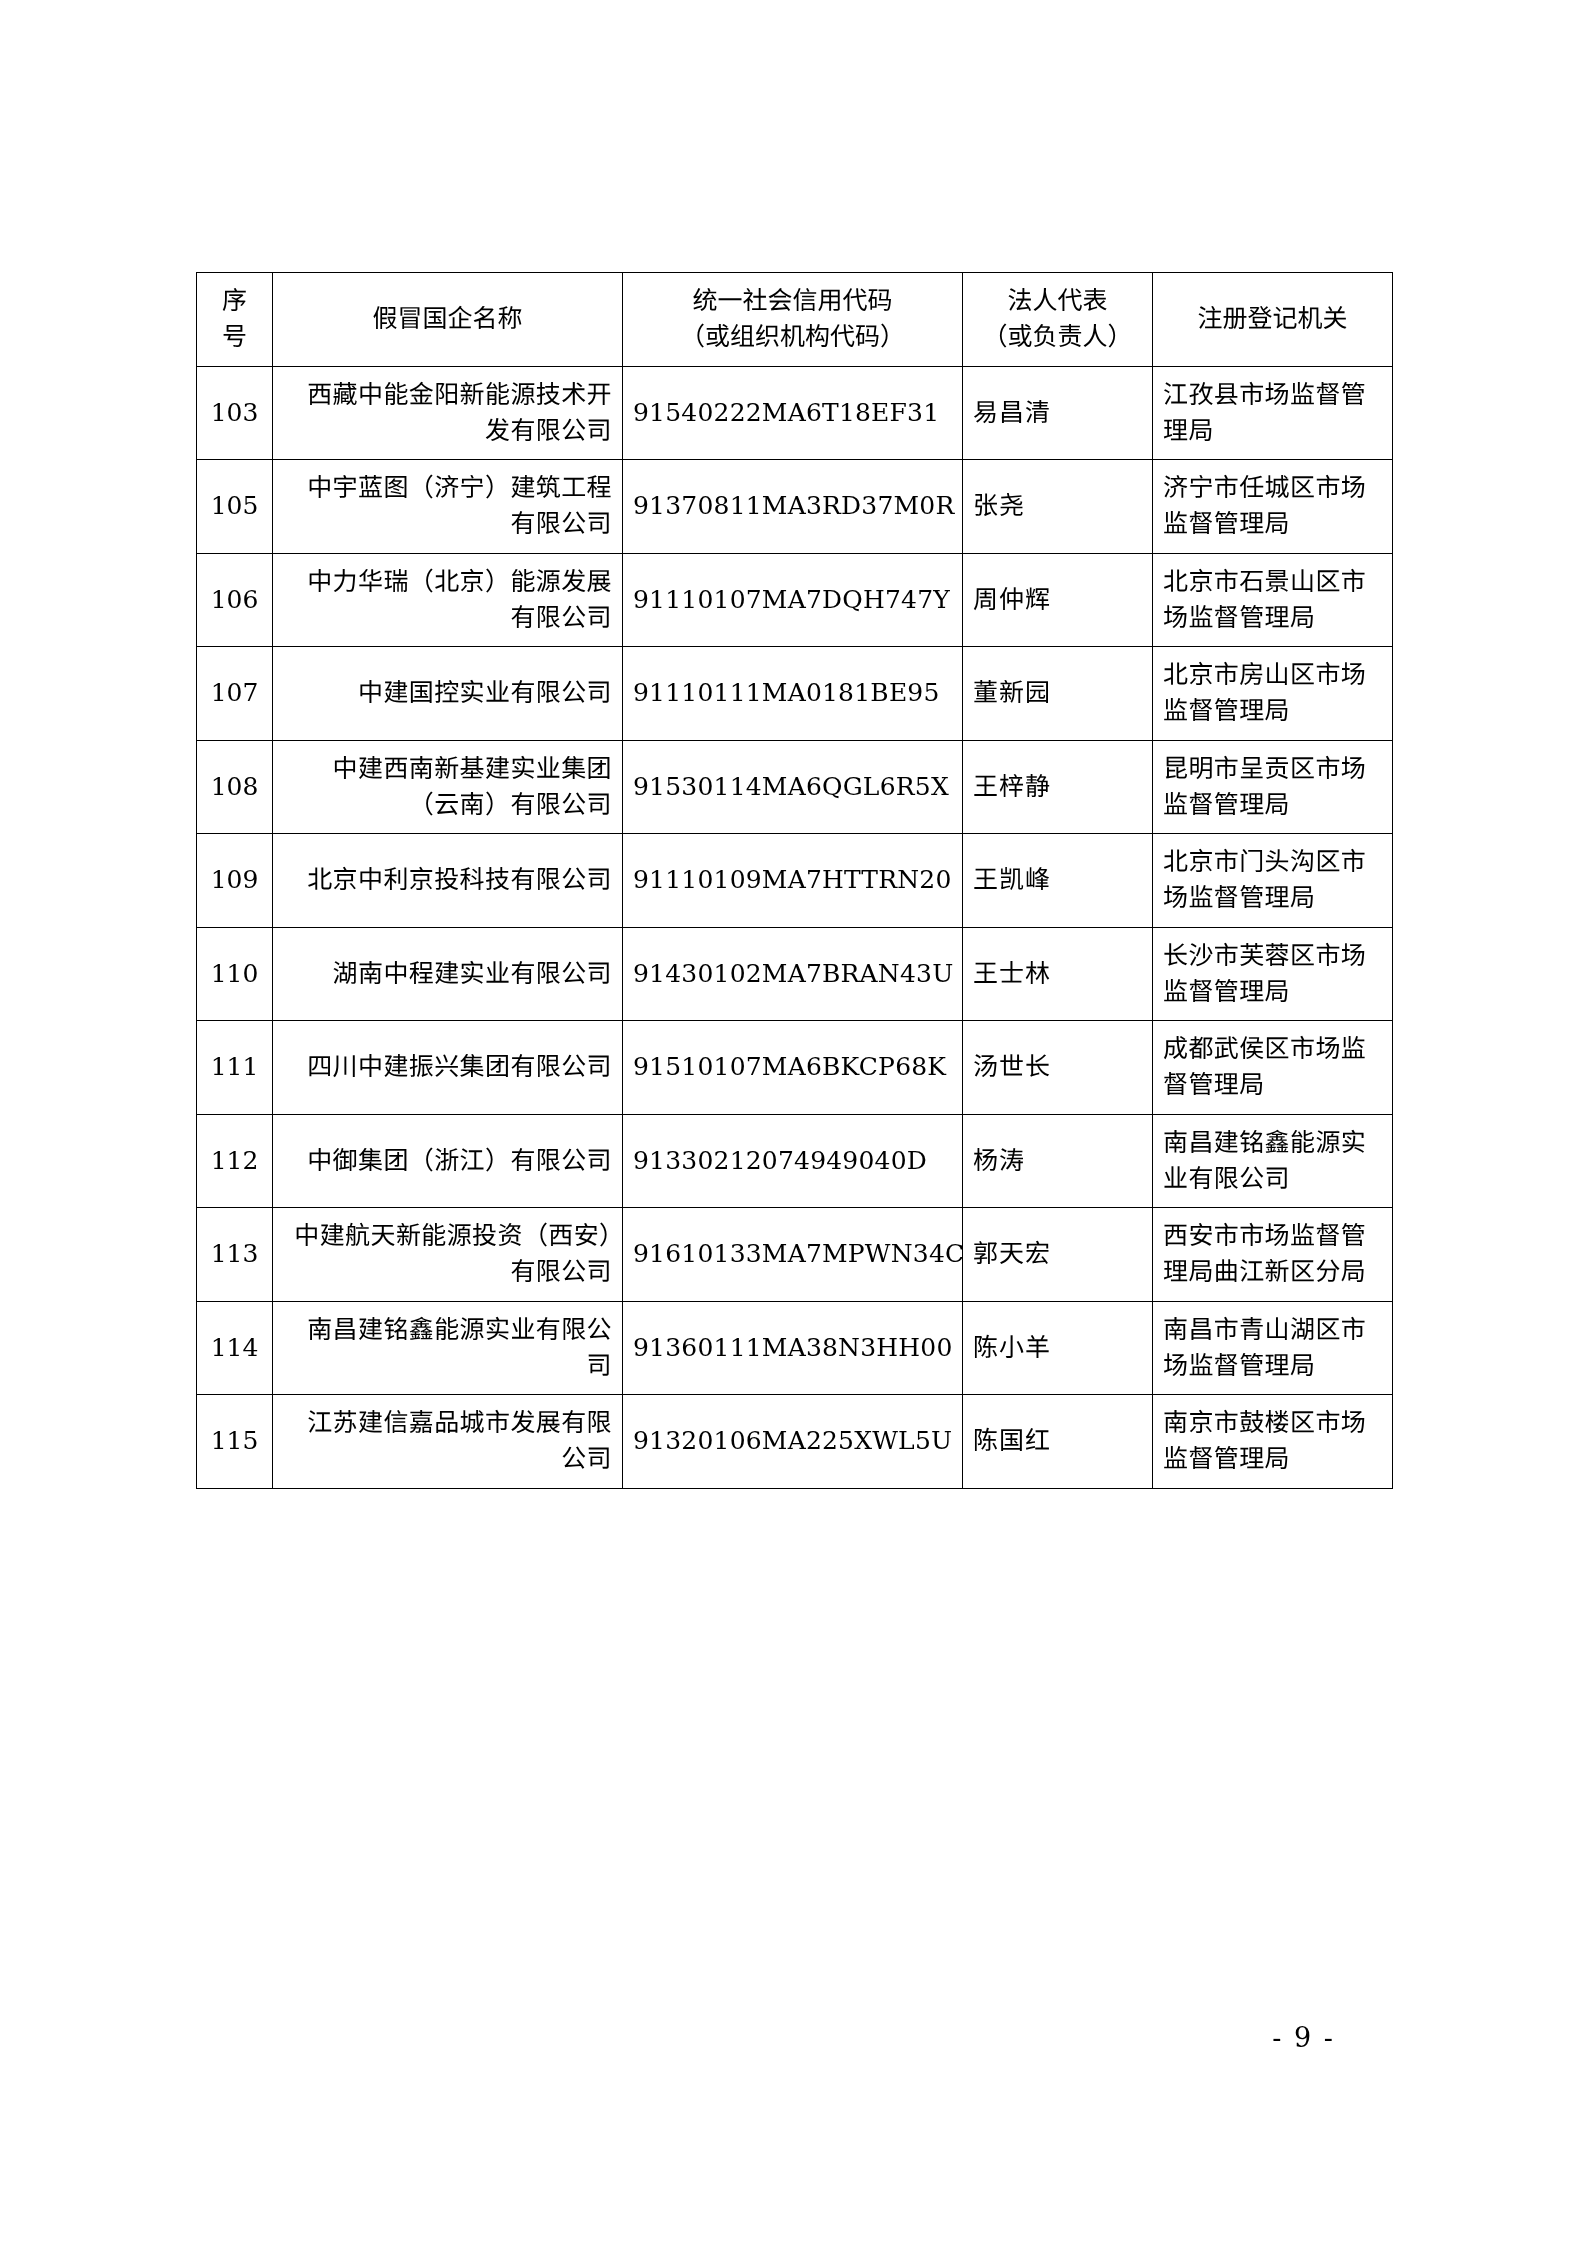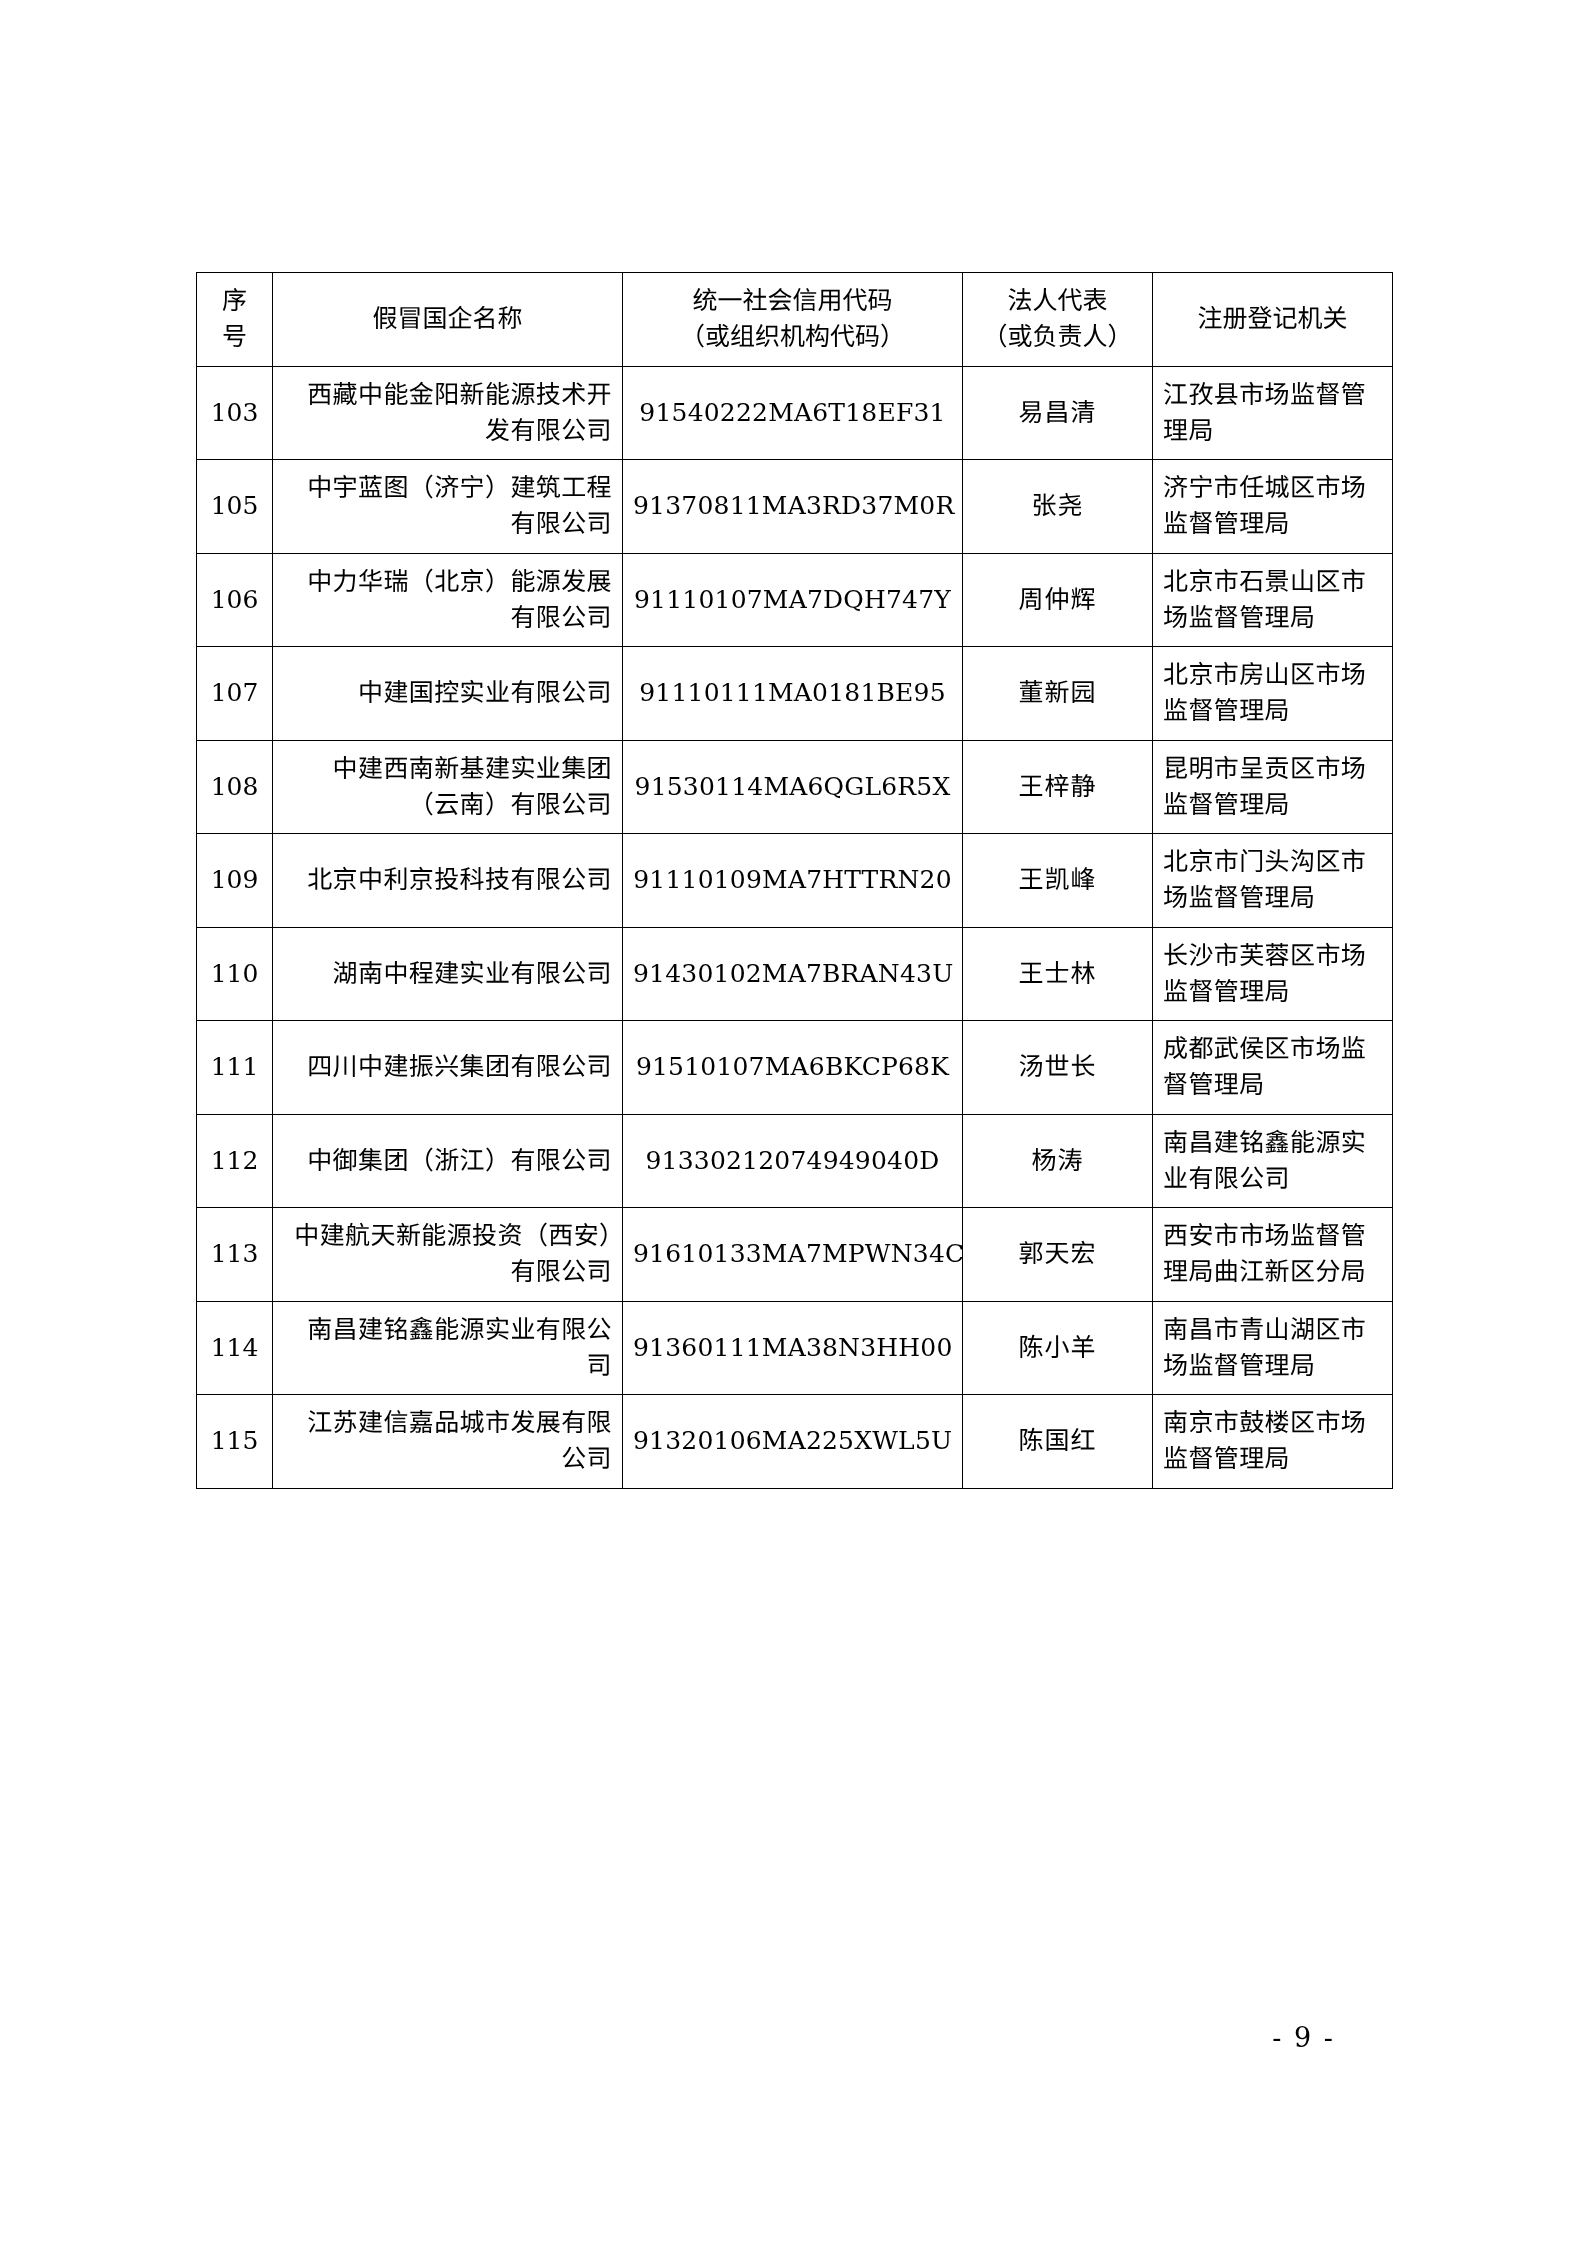--- a/index.html
+++ b/index.html
@@ -64,27 +64,25 @@
     font-size: 26px;
     font-family: "DejaVu Serif", "Liberation Serif", serif;
     margin-top: 8px;
   }
   .cell-name {
     text-align: right;
     padding-left: 14px;
     letter-spacing: 0.4px;
   }
   .cell-code {
-    text-align: center;
     font-family: "DejaVu Serif", "Liberation Serif", serif;
     font-size: 25px;
     letter-spacing: 0.2px;
   }
   .cell-person {
-    text-align: center;
     letter-spacing: 1px;
   }
   .cell-org {
     text-align: left;
     padding-left: 14px;
     letter-spacing: 0.4px;
   }
   .page-number {
     position: absolute;
     left: 0;

